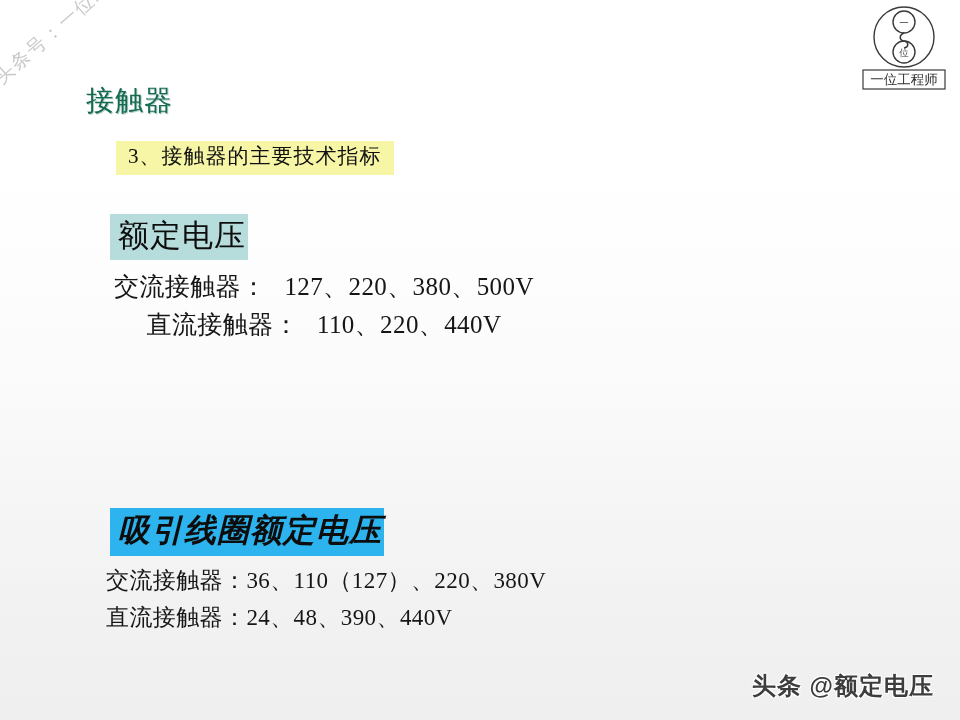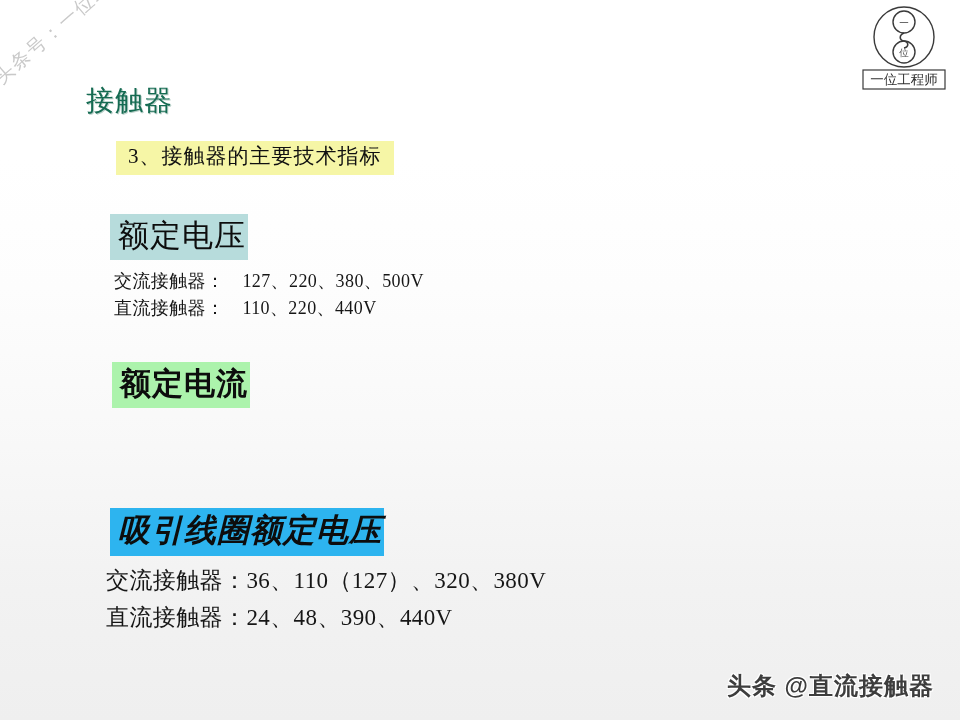--- a/index.html
+++ b/index.html
@@ -102,21 +102,21 @@
     font-size: 22px;
     line-height: 1.52;
     letter-spacing: 0.4px;
   }
   .row .row-label { }
   .row .row-values { }
   .row.gap .row-values { padding-left: 18px; }
 
   
   #section-voltage { left: 110px; top: 214px; }
-  #section-voltage .row { font-size: 18px; }
+  #section-voltage .row { font-size: 25px; text-align: center; }
   #section-voltage .sec-rows { margin-top: 8px; margin-left: 4px; }
 
   #section-current { left: 112px; top: 362px; }
   #section-current .row { font-size: 21.5px; }
   #section-current .sec-rows { margin-top: 10px; margin-left: 0px; }
   #section-current .row { line-height: 1.72; }
 
   #section-coil { left: 110px; top: 508px; }
   #section-coil .row { font-size: 23px; line-height: 1.62; }
   #section-coil .sec-rows { margin-top: 6px; margin-left: -4px; }
@@ -169,30 +169,29 @@
       <div class="row gap">
         <span class="row-label">交流接触器：</span><span class="row-values">127、220、380、500V</span>
       </div>
       <div class="row gap">
         <span class="row-label">直流接触器：</span><span class="row-values">110、220、440V</span>
       </div>
     </div>
   </div>
 
   <div class="section" id="section-current">
-    <div class="sec-label green">额定电流</div>
   </div>
 
   <div class="section" id="section-coil">
     <div class="sec-label cyan">吸引线圈额定电压</div>
     <div class="sec-rows">
       <div class="row">
-        <span class="row-label">交流接触器：</span><span class="row-values">36、110（127）、320、380V</span>
+        <span class="row-label">交流接触器：</span><span class="row-values">36、110（127）、220、380V</span>
       </div>
       <div class="row">
         <span class="row-label">直流接触器：</span><span class="row-values">24、48、390、440V</span>
       </div>
     </div>
   </div>
 
-  <div class="wm-bottom">头条 @直流接触器</div>
+  <div class="wm-bottom">头条 @额定电压</div>
 
 </div>
 
 </body></html>

